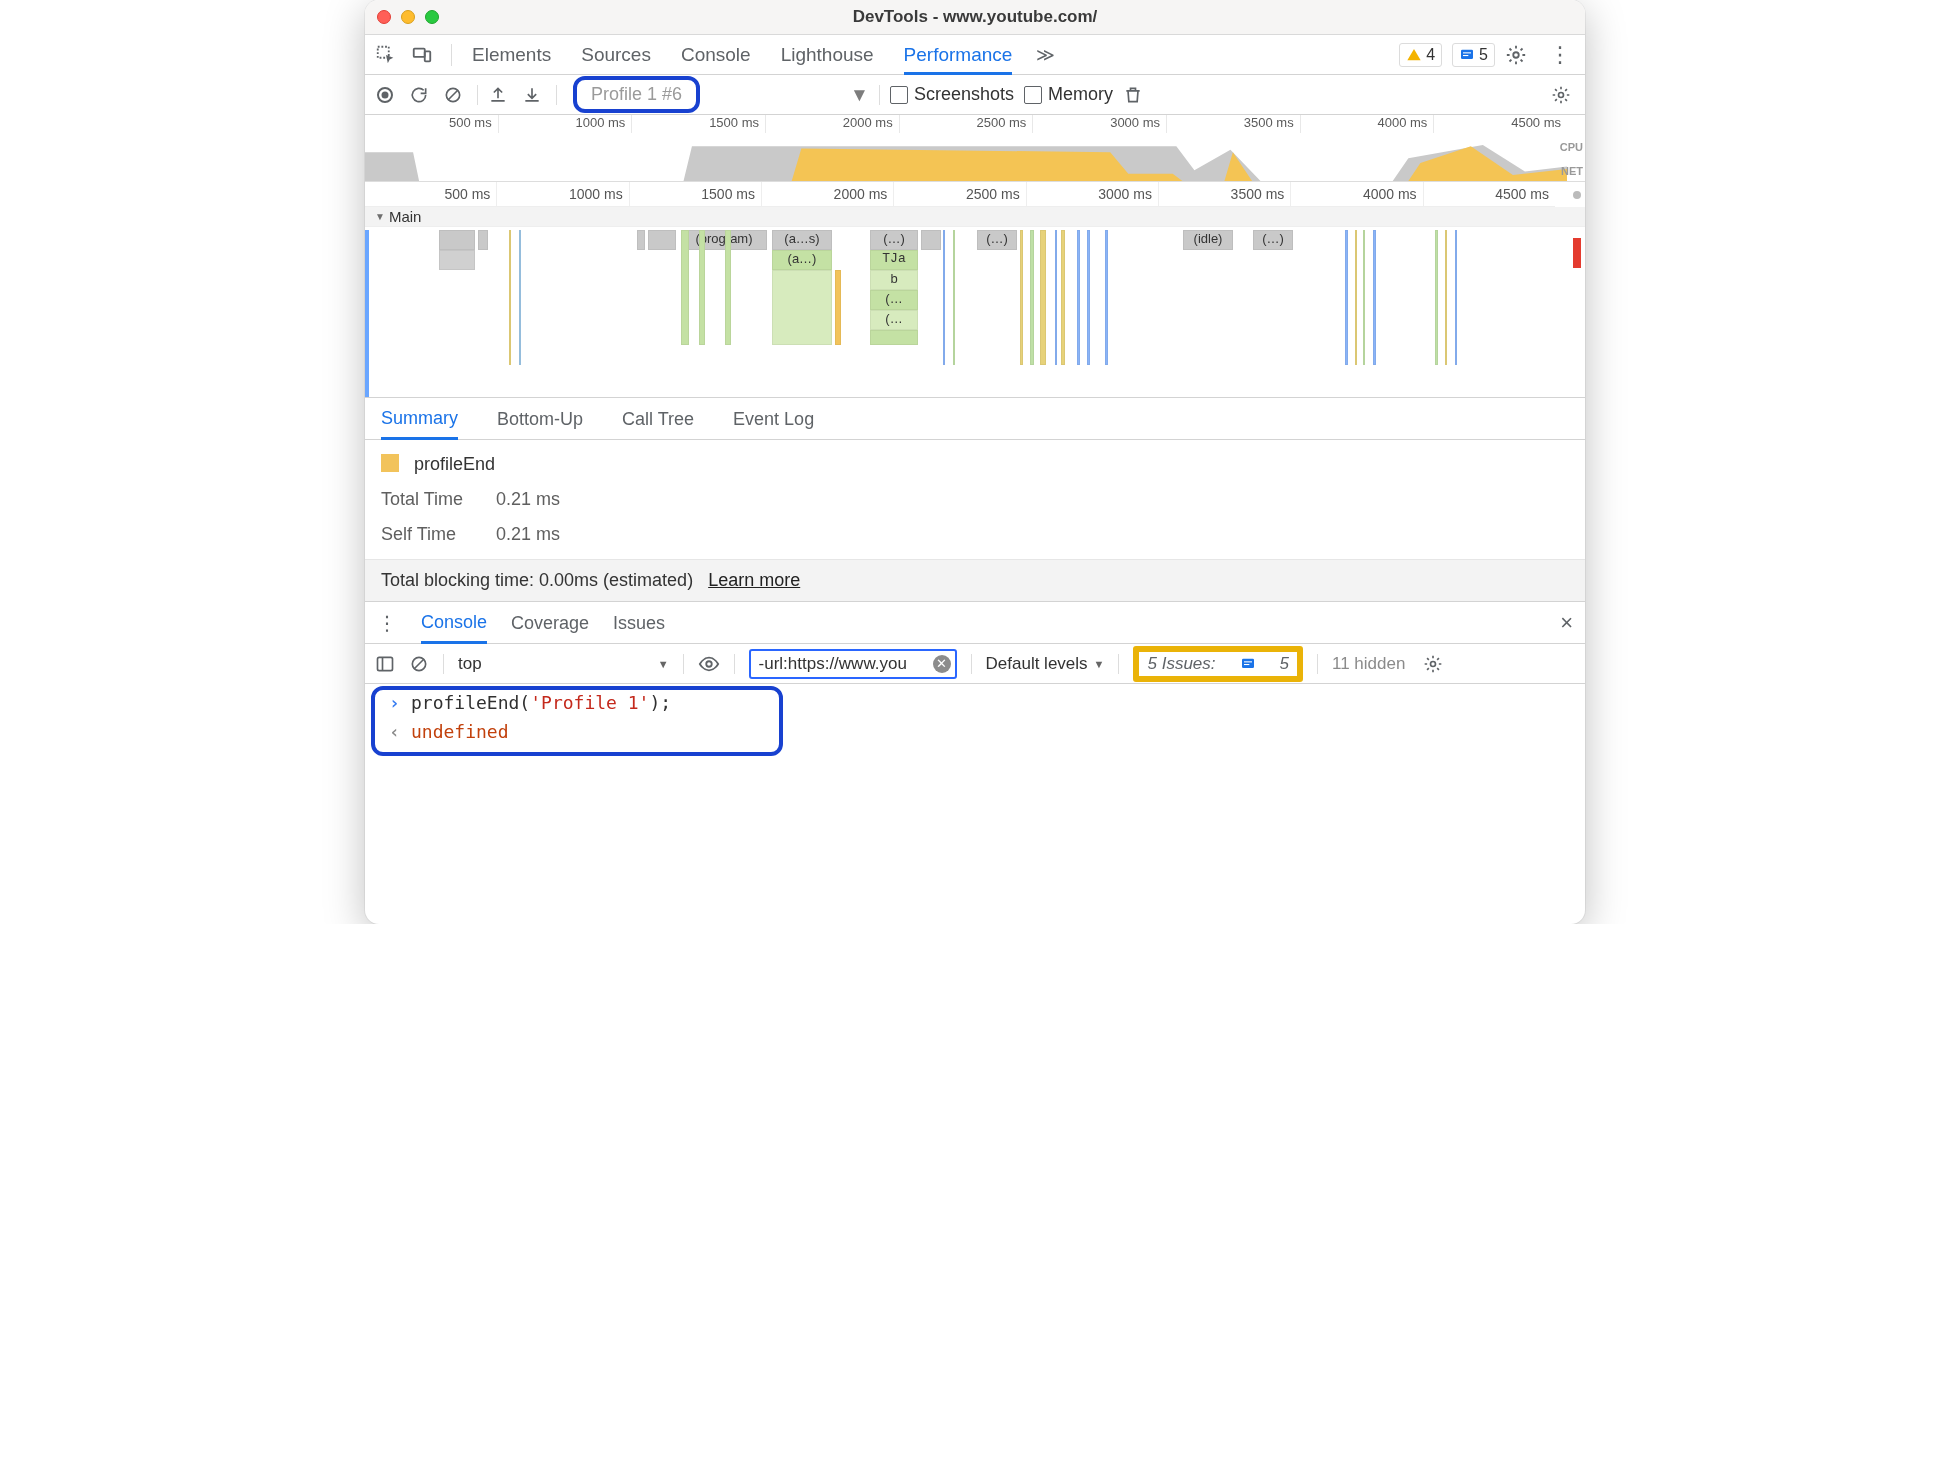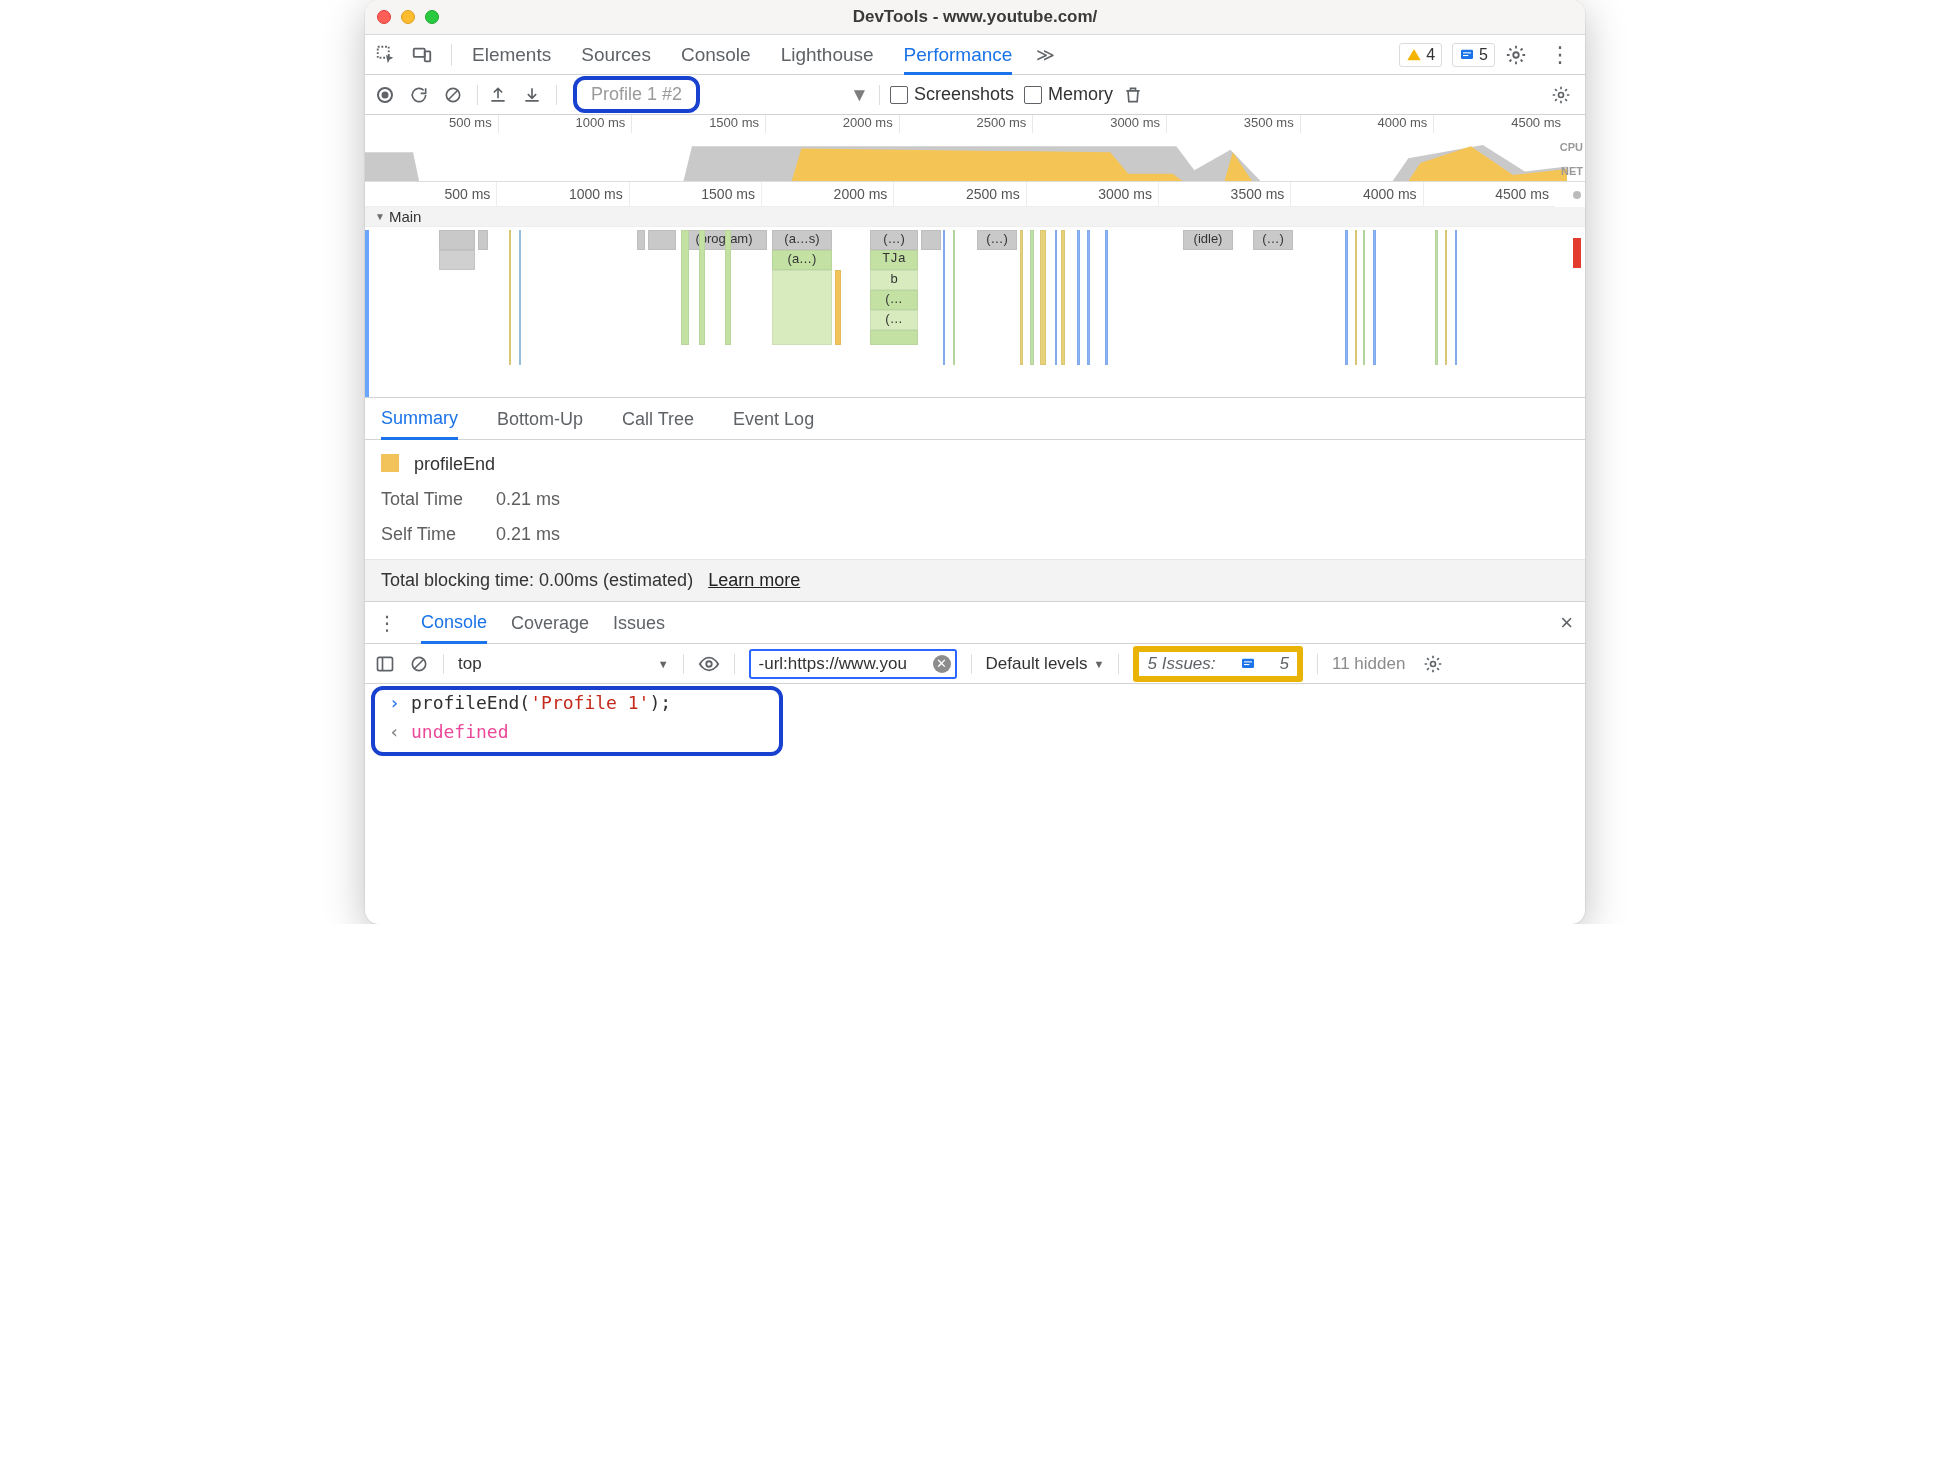--- a/index.html
+++ b/index.html
@@ -193,21 +193,21 @@
     font-size: 18px;
     position: relative;
     padding: 4px 16px 4px 24px;
     color: #303030;
   }
   .console-body .line { padding: 4px 0; display: flex; align-items: baseline; gap: 10px; }
   .console-body .caret { color: #367cf1; font-weight: 700; width: 12px; display: inline-block; }
   .console-body .ret   { color: #8b8b8b; font-weight: 700; width: 12px; display: inline-block; }
   .console-body .str   { color: #c4291c; }
   .console-body .src   { margin-left: auto; color: #555; text-decoration: underline; font-family: inherit; }
-  .console-body .und   { color: #ec4899; }
+  .console-body .und   { color: #c2410c; }
   .console-highlight {
     position: absolute;
     border: 4px solid #1841d0;
     border-radius: 12px;
     left: 6px; top: 2px; width: 412px; height: 70px;
     pointer-events: none;
   }
 
   
   svg { display: block; }
@@ -297,21 +297,21 @@
         <svg width="20" height="20" viewBox="0 0 24 24">
           <path d="M4 19h16M12 4v12M7 9l5-5 5 5" fill="none" stroke="#5f6367" stroke-width="2"></path>
         </svg>
       </div>
     <div class="ib">
         <svg width="20" height="20" viewBox="0 0 24 24">
           <path d="M4 19h16M12 4v12M7 11l5 5 5-5" fill="none" stroke="#5f6367" stroke-width="2"></path>
         </svg>
       </div>
     <div class="vsep"></div>
-    <div class="profile-pill">Profile 1 #2</div>
+    <div class="profile-pill">Profile 1 #6</div>
     <div class="dd-caret">▼</div>
     <div class="vsep"></div>
     <label class="chk">
       <span class="box"></span>
       <span>Screenshots</span>
     </label>
     <label class="chk">
       <span class="box"></span>
       <span>Memory</span>
     </label>

